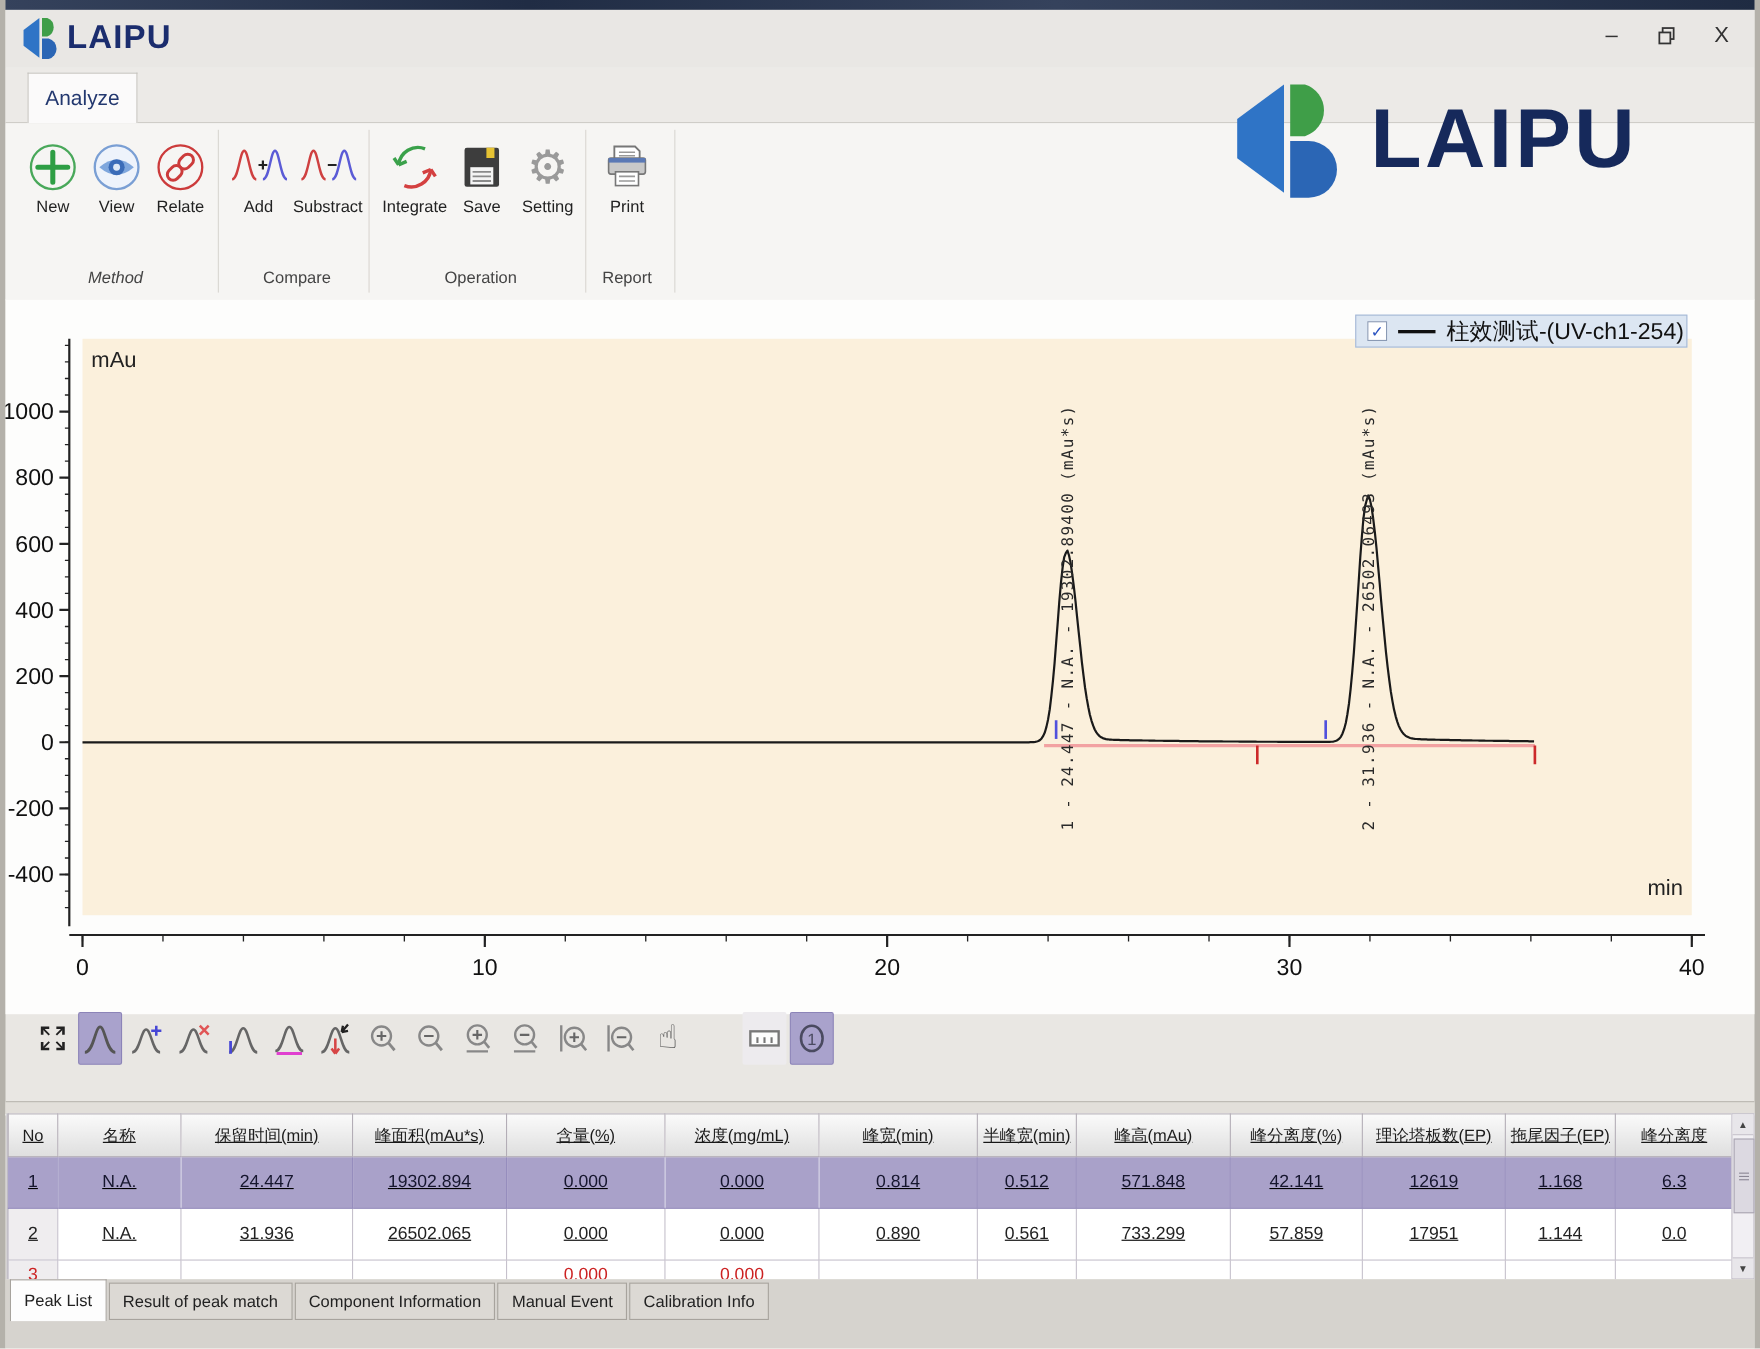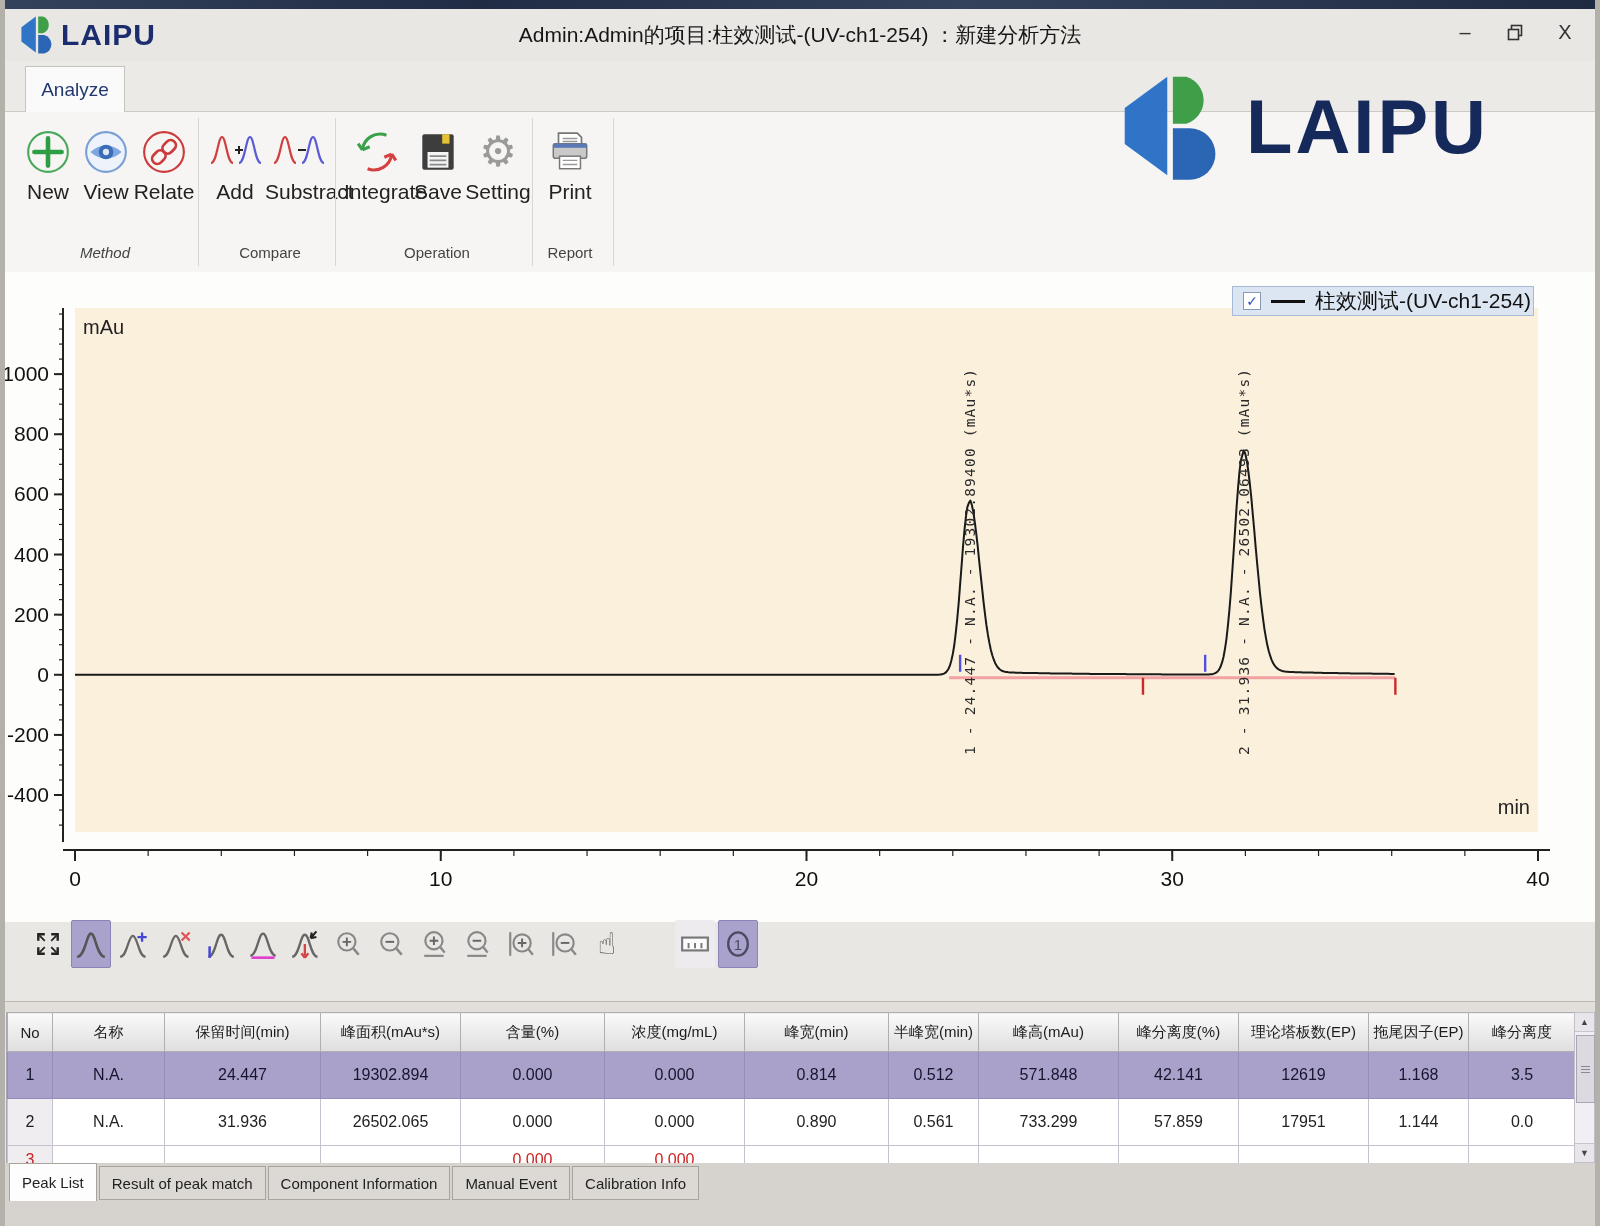--- a/index.html
+++ b/index.html
@@ -19,21 +19,21 @@
            font-size:20px;color:#333;cursor:default;}
   
   .tab-row{left:5px;top:61px;width:1590px;height:50px;background:#eceae7;border-bottom:1px solid #cdcac5;}
   .tab-analyze{left:20px;top:5px;width:98px;height:45px;background:#fbfafa;
      border:1px solid #c6c3be;border-bottom:none;display:flex;align-items:center;justify-content:center;
      font-size:19px;color:#23386f;}
   
   .ribbon{left:5px;top:112px;width:1590px;height:160px;background:#f6f5f3;border-bottom:1px solid #d6d3ce;}
   .ribbon-item{position:absolute;width:66px;text-align:center;}
   .ribbon-item .ric{height:52px;display:flex;align-items:center;justify-content:center;}
-  .ribbon-item .rlb{font-size:21px;color:#222;margin-top:2px;}
+  .ribbon-item .rlb{font-size:15px;color:#222;margin-top:2px;}
   .rgroup{position:absolute;top:132px;font-size:15px;color:#444;width:140px;text-align:center;}
   .rsep{position:absolute;top:6px;height:148px;width:1px;background:#d9d6d1;}
   .gear-glyph{font-size:42px;color:#9a9a9a;line-height:1;font-family:"DejaVu Sans",sans-serif;}
   
   .watermark{left:1118px;top:70px;display:flex;align-items:center;gap:16px;}
   .watermark-text{font-size:76px;font-weight:bold;color:#16295b;letter-spacing:3px;}
   
   .chart-area{left:5px;top:272px;width:1590px;height:650px;background:#fdfdfc;}
   .legend{left:1227px;top:14px;width:302px;height:30px;background:#dce6f2;border:1px solid #a6b9d6;
      display:flex;align-items:center;gap:10px;padding-left:10px;box-sizing:border-box;}
@@ -45,21 +45,21 @@
   .chart-toolbar{left:28px;top:918px;height:52px;display:flex;align-items:center;gap:3px;}
   .ct-btn{width:40px;height:48px;display:flex;align-items:center;justify-content:center;border-radius:2px;}
   .ct-btn.sel{background:#a9a2cc;border:1px solid #8c84b8;box-sizing:border-box;}
   .ct-btn.lite{background:#edebee;}
   .ct-gap{width:42px;}
   .hand-glyph{font-size:30px;color:#555;line-height:1;font-family:"DejaVu Sans",sans-serif;}
   
   .divider{left:5px;top:1001px;width:1590px;height:11px;background:#e2dfda;border-top:1px solid #bbb7b1;border-bottom:1px solid #fff;}
   
   .table-wrap{left:6px;top:1012px;width:1568px;height:151px;overflow:hidden;background:#fff;border-left:1px solid #a9a4ad;}
-  table.peaks{border-collapse:collapse;table-layout:fixed;width:1568px;}
+  table.peaks{border-collapse:collapse;table-layout:fixed;width:1568px;text-decoration:underline;}
   table.peaks th{height:38px;background:linear-gradient(#fafafa,#dedede);border:1px solid #b3adb6;
      font-size:15px;font-weight:normal;color:#1c1c1c;padding:0 2px;overflow:hidden;white-space:nowrap;}
   table.peaks td{height:46px;border:1px solid #c6c1cc;font-size:16px;color:#222;text-align:center;
      padding:0 3px;overflow:hidden;white-space:nowrap;}
   table.peaks tr.sel td{background:#a9a1c9;border-color:#968dbd;color:#16162e;}
   table.peaks tr.normal td:first-child{background:#efedef;}
   table.peaks tr.partial td{height:28px;color:#cc2222;}
   table.peaks tr.partial td:first-child{background:#efedef;}
   
   .vscroll{left:1574px;top:1012px;width:21px;height:151px;background:#f1eff3;border:1px solid #c3bfc8;box-sizing:border-box;}
@@ -85,21 +85,20 @@
 
 <div class="abs titlebar">
   <div class="abs brand-small">
     <svg width="36" height="40" viewBox="0 0 60 66">
       <path d="M4,20 L28,2 L28,62 L4,44 Z" fill="#2f74c6"></path>
       <path d="M32,2 h8 a15,15 0 0 1 0,28 h-8 z" fill="#3f9e48"></path>
       <path d="M32,33 h10 a16,16 0 0 1 0,31 h-10 z" fill="#2b66b5"></path>
     </svg>
     <span class="brand-small-text">LAIPU</span>
   </div>
-  <div class="abs win-title">Admin:Admin的项目:柱效测试-(UV-ch1-254) ：新建分析方法</div>
   <div class="abs win-controls">
     <span class="win-btn">–</span>
     <span class="win-btn">
       <svg width="17" height="17" viewBox="0 0 17 17">
         <rect x="4.5" y="1.5" width="10" height="10" fill="none" stroke="#333" stroke-width="1.6"></rect>
         <rect x="1.5" y="5.5" width="10" height="10" fill="#e9e7e4" stroke="#333" stroke-width="1.6"></rect>
       </svg>
     </span>
     <span class="win-btn">X</span>
   </div>
@@ -482,21 +481,21 @@
           <td>24.447</td>
           <td>19302.894</td>
           <td>0.000</td>
           <td>0.000</td>
           <td>0.814</td>
           <td>0.512</td>
           <td>571.848</td>
           <td>42.141</td>
           <td>12619</td>
           <td>1.168</td>
-          <td>3.5</td>
+          <td>6.3</td>
         </tr>
         <tr class="normal">
           <td>2</td>
           <td>N.A.</td>
           <td>31.936</td>
           <td>26502.065</td>
           <td>0.000</td>
           <td>0.000</td>
           <td>0.890</td>
           <td>0.561</td>

